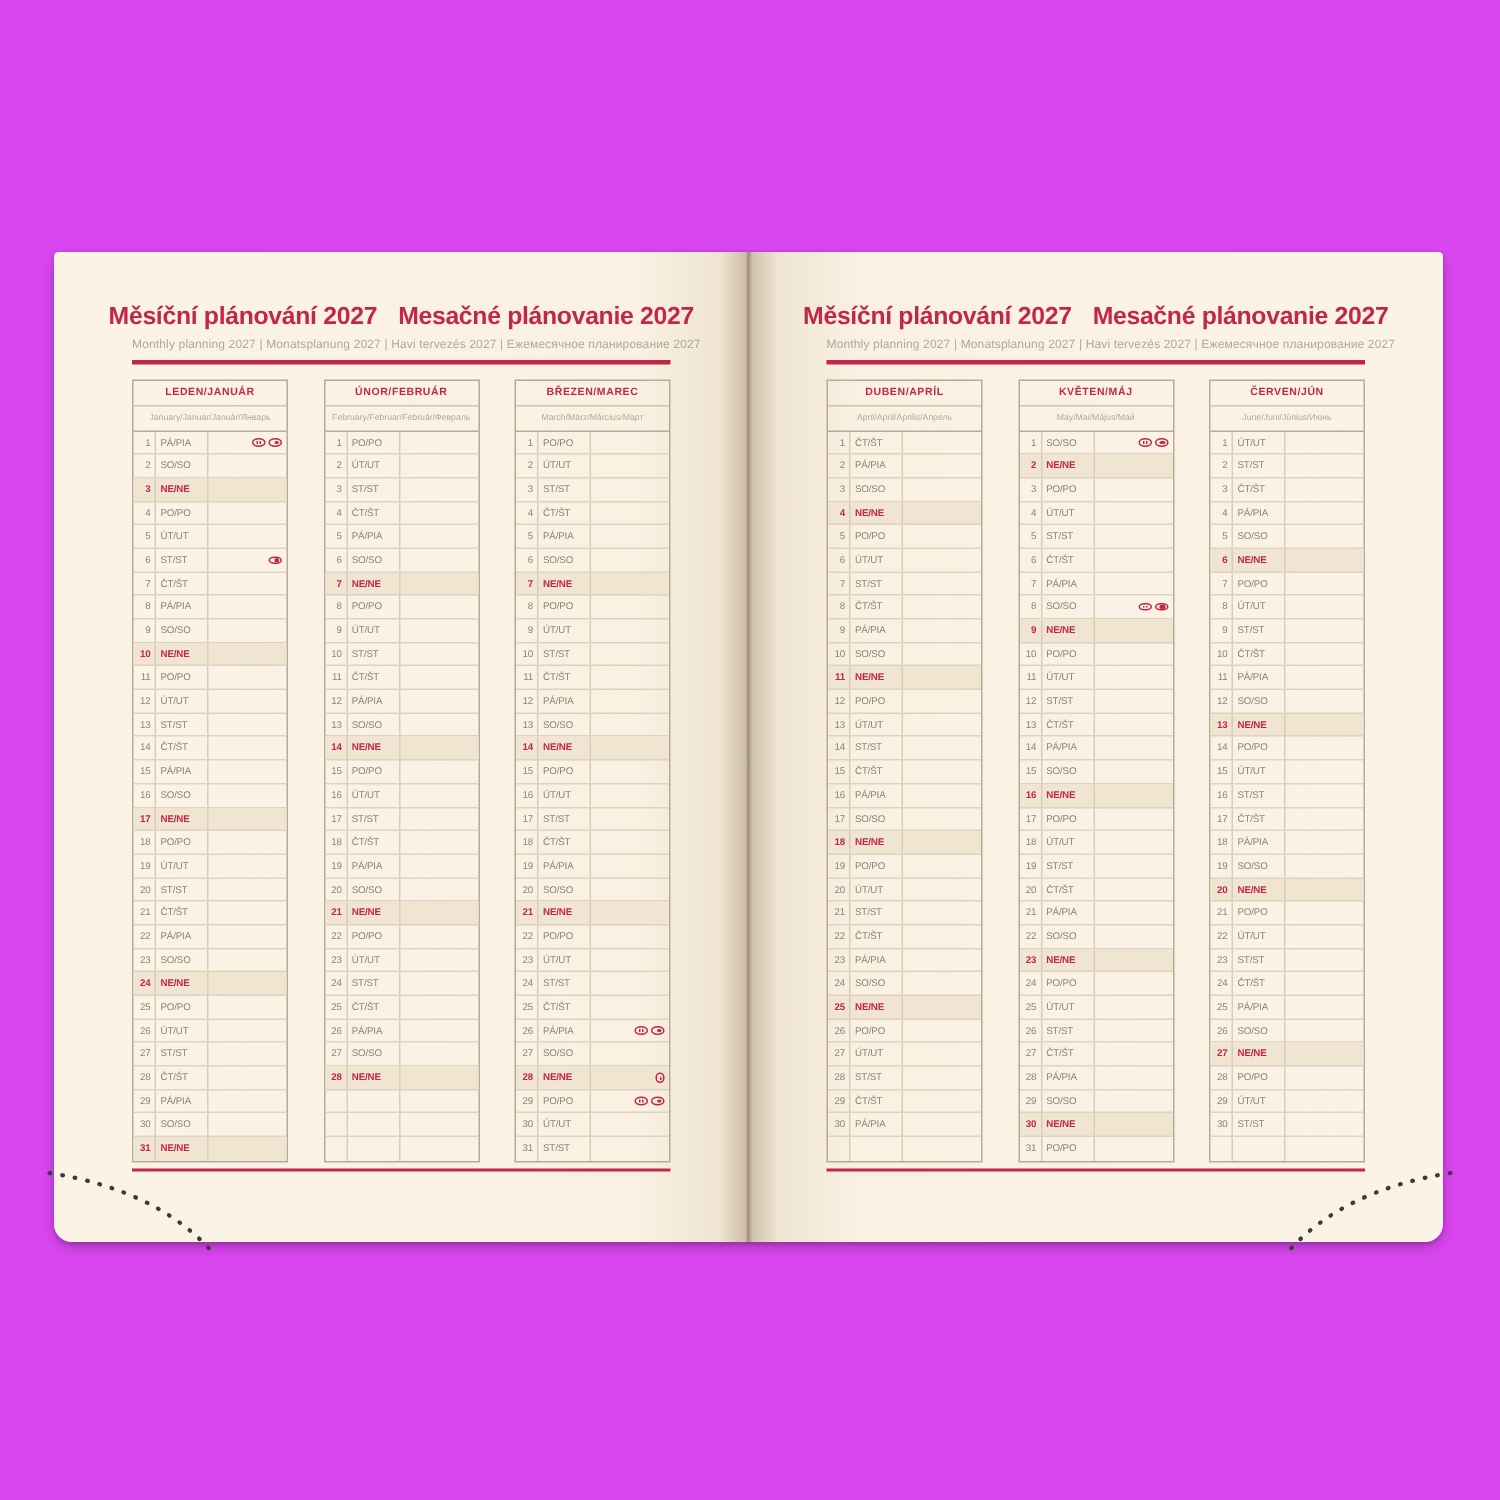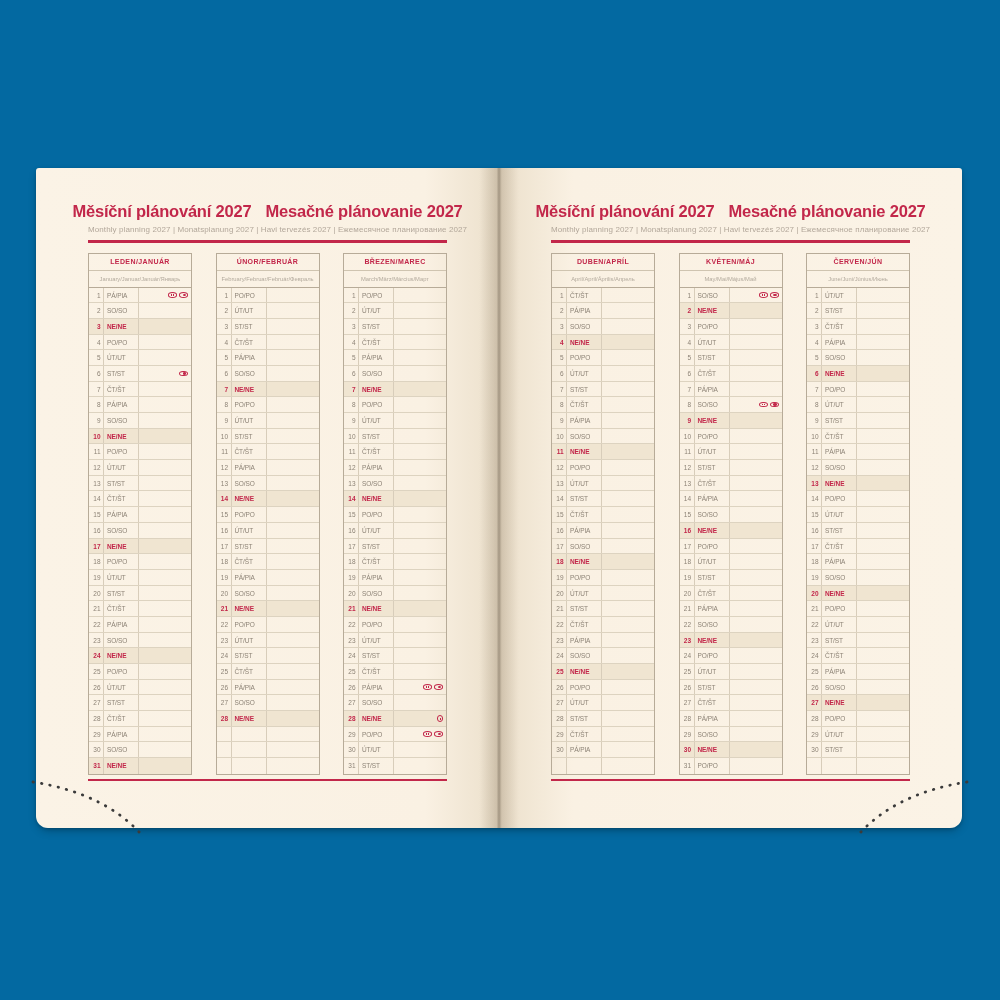--- a/index.html
+++ b/index.html
@@ -1,18 +1,18 @@
 <!DOCTYPE html>
 <html><head>
 <meta charset="utf-8">
 <style>
   html,body{margin:0;padding:0;}
   body{width:1000px;height:1000px;background:#ffffff;overflow:hidden;
        font-family:"Liberation Sans","DejaVu Sans",sans-serif;}
-  .stage{position:relative;width:1000px;height:1000px;background:#0369a1;}
+  .stage{position:relative;width:1000px;height:1000px;background:#d946ef;}
 
   
   .book{position:absolute;left:36px;top:168px;width:926px;height:660px;display:flex;
         border-radius:3px 3px 12px 12px;
         box-shadow:0 4px 10px -2px rgba(0,0,0,0.30), 0 1px 3px rgba(0,0,0,0.15);}
   .page{position:relative;width:463px;height:660px;box-sizing:border-box;}
   .page.left{background:linear-gradient(to right,#fbf3e6 0%,#faf1e3 84%,#efe4d1 96%,#e3d6c0 100%);
              border-radius:3px 0 0 12px;}
   .page.right{background:linear-gradient(to left,#fbf3e6 0%,#faf1e3 84%,#efe4d1 96%,#e3d6c0 100%);
               border-radius:0 3px 12px 0;}

